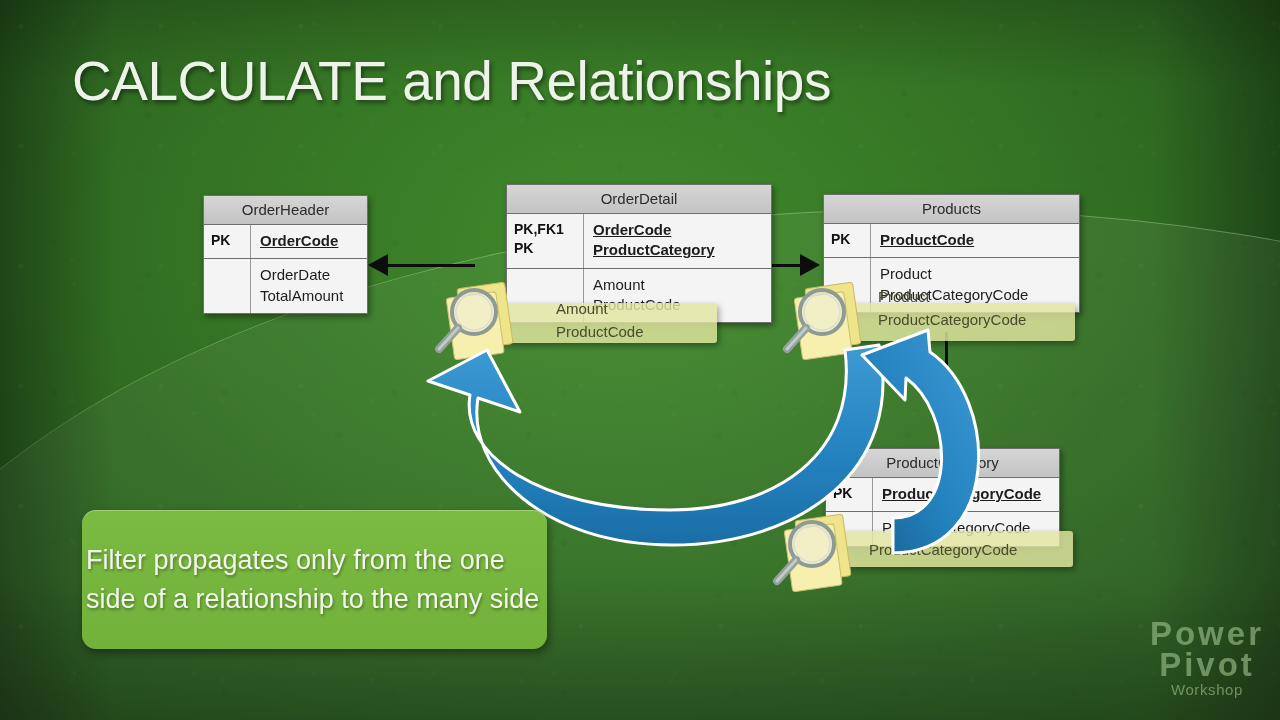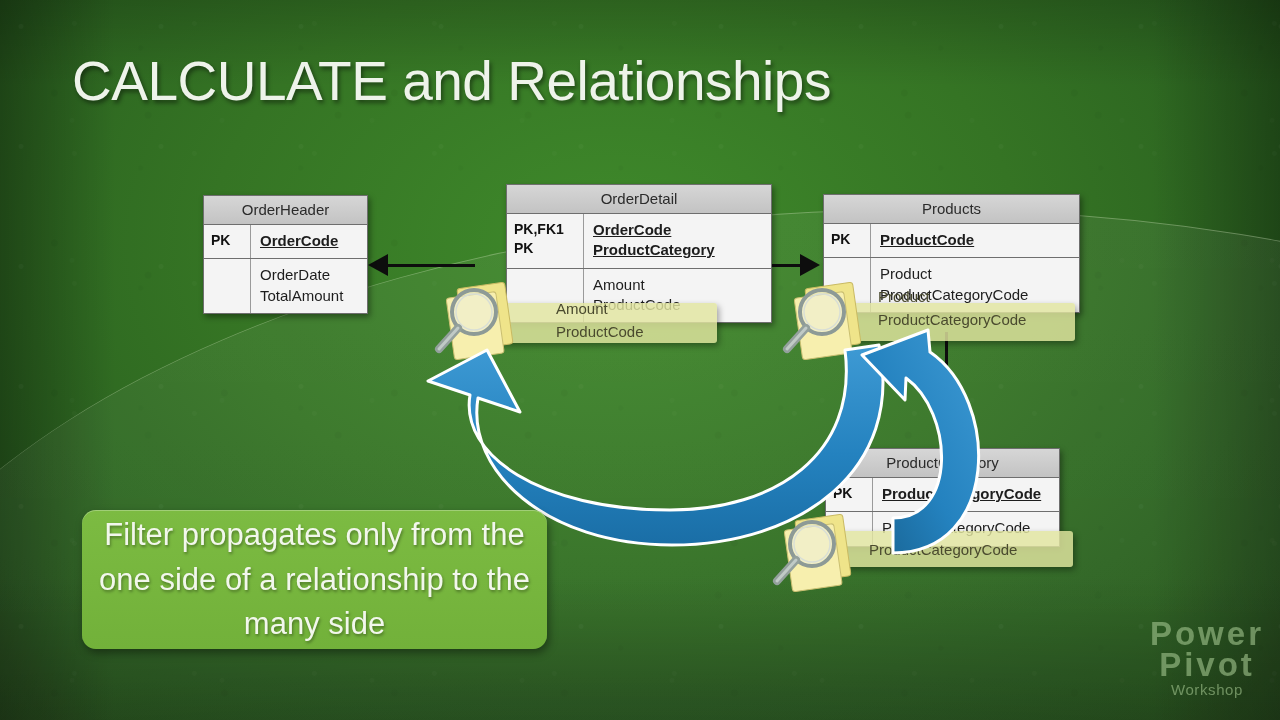--- a/index.html
+++ b/index.html
@@ -82,21 +82,21 @@
 
   
   .callout{
     position:absolute;left:82px;top:510px;width:465px;height:139px;
     background:linear-gradient(180deg,#7cbb42,#72b13a);
     border-radius:14px;
     box-shadow:2px 4px 8px rgba(0,0,0,.40), inset 0 1px 0 rgba(255,255,255,.28);
     display:flex;align-items:center;justify-content:center;
   }
   .callout p{
-    margin:12px;text-align:center;color:#f2f7ec;font-size:31px;line-height:1.42;
+    margin:4px;color:#f2f7ec;font-size:27px;line-height:1.42;
     text-shadow:1px 2px 3px rgba(0,0,0,.35);
   }
 
   
   .logo{position:absolute;right:16px;bottom:22px;text-align:center;color:#9ec18b;opacity:.62;}
   .logo .l1,.logo .l2{font-size:33px;font-weight:bold;letter-spacing:3px;line-height:.95;}
   .logo .l3{font-size:15px;letter-spacing:.6px;line-height:1.1;margin-top:1px;}
 
   
   .mag{position:absolute;width:96px;height:92px;pointer-events:none;}

